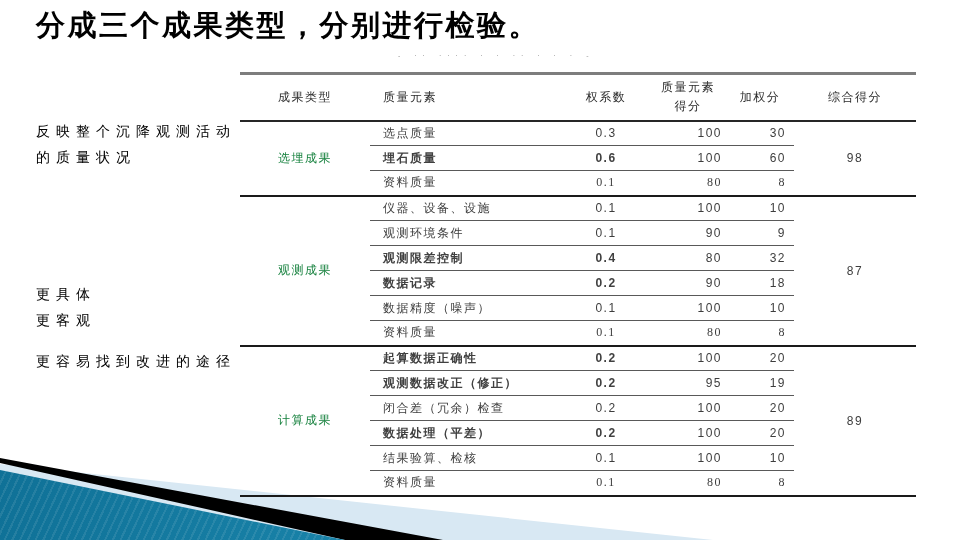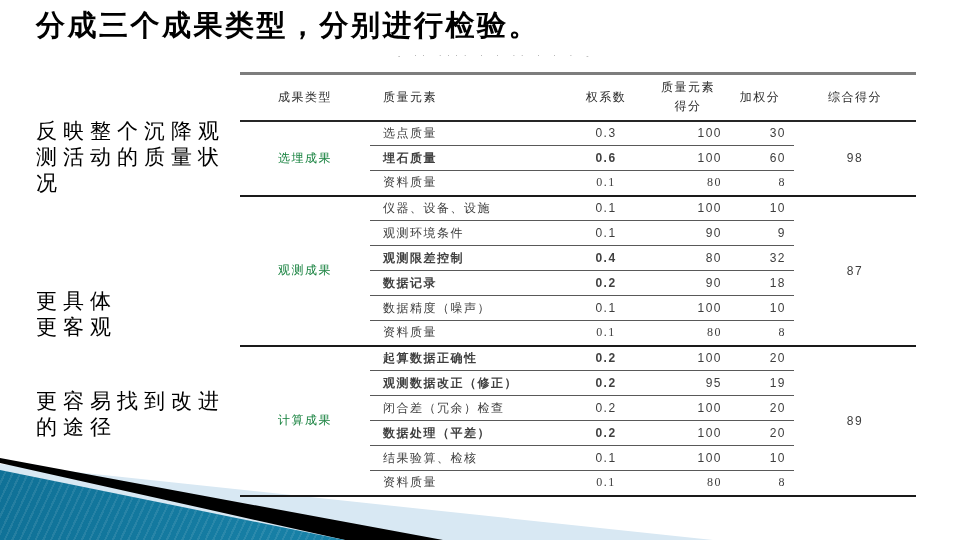--- a/index.html
+++ b/index.html
@@ -31,26 +31,26 @@
   .title {
     position:absolute; left:36px; top:6px; width:900px;
     font-size:29px; font-weight:bold; color:#000; letter-spacing:2.5px;
   }
   .faint-marks {
     position:absolute; left:398px; top:52px; width:520px;
     font-size:7px; color:#9a9a9a; letter-spacing:6px; white-space:nowrap;
   }
   .note {
     position:absolute; left:36px; width:214px;
-    font-size:21px; color:#000; letter-spacing:6px; line-height:26px;
+    font-size:14px; color:#000; letter-spacing:6px; line-height:26px;
     white-space:pre-line;
   }
   .note-1 { top:118px; }
-  .note-2 { top:288px; }
-  .note-3 { top:348px;margin-top:40px; }
+  .note-2 { top:281px; }
+  .note-3 { top:348px; }
 
   
   .qtable {
     position:absolute; left:240px; top:72px; width:676px;
     border-collapse:collapse; table-layout:fixed;
     font-size:12px; color:#3d3d3d; letter-spacing:1.5px;
   }
   .qtable col.w1 { width:130px; } .qtable col.w2 { width:192px; }
   .qtable col.w3 { width:88px; }  .qtable col.w4 { width:76px; }
   .qtable col.w5 { width:68px; }  .qtable col.w6 { width:122px; }

